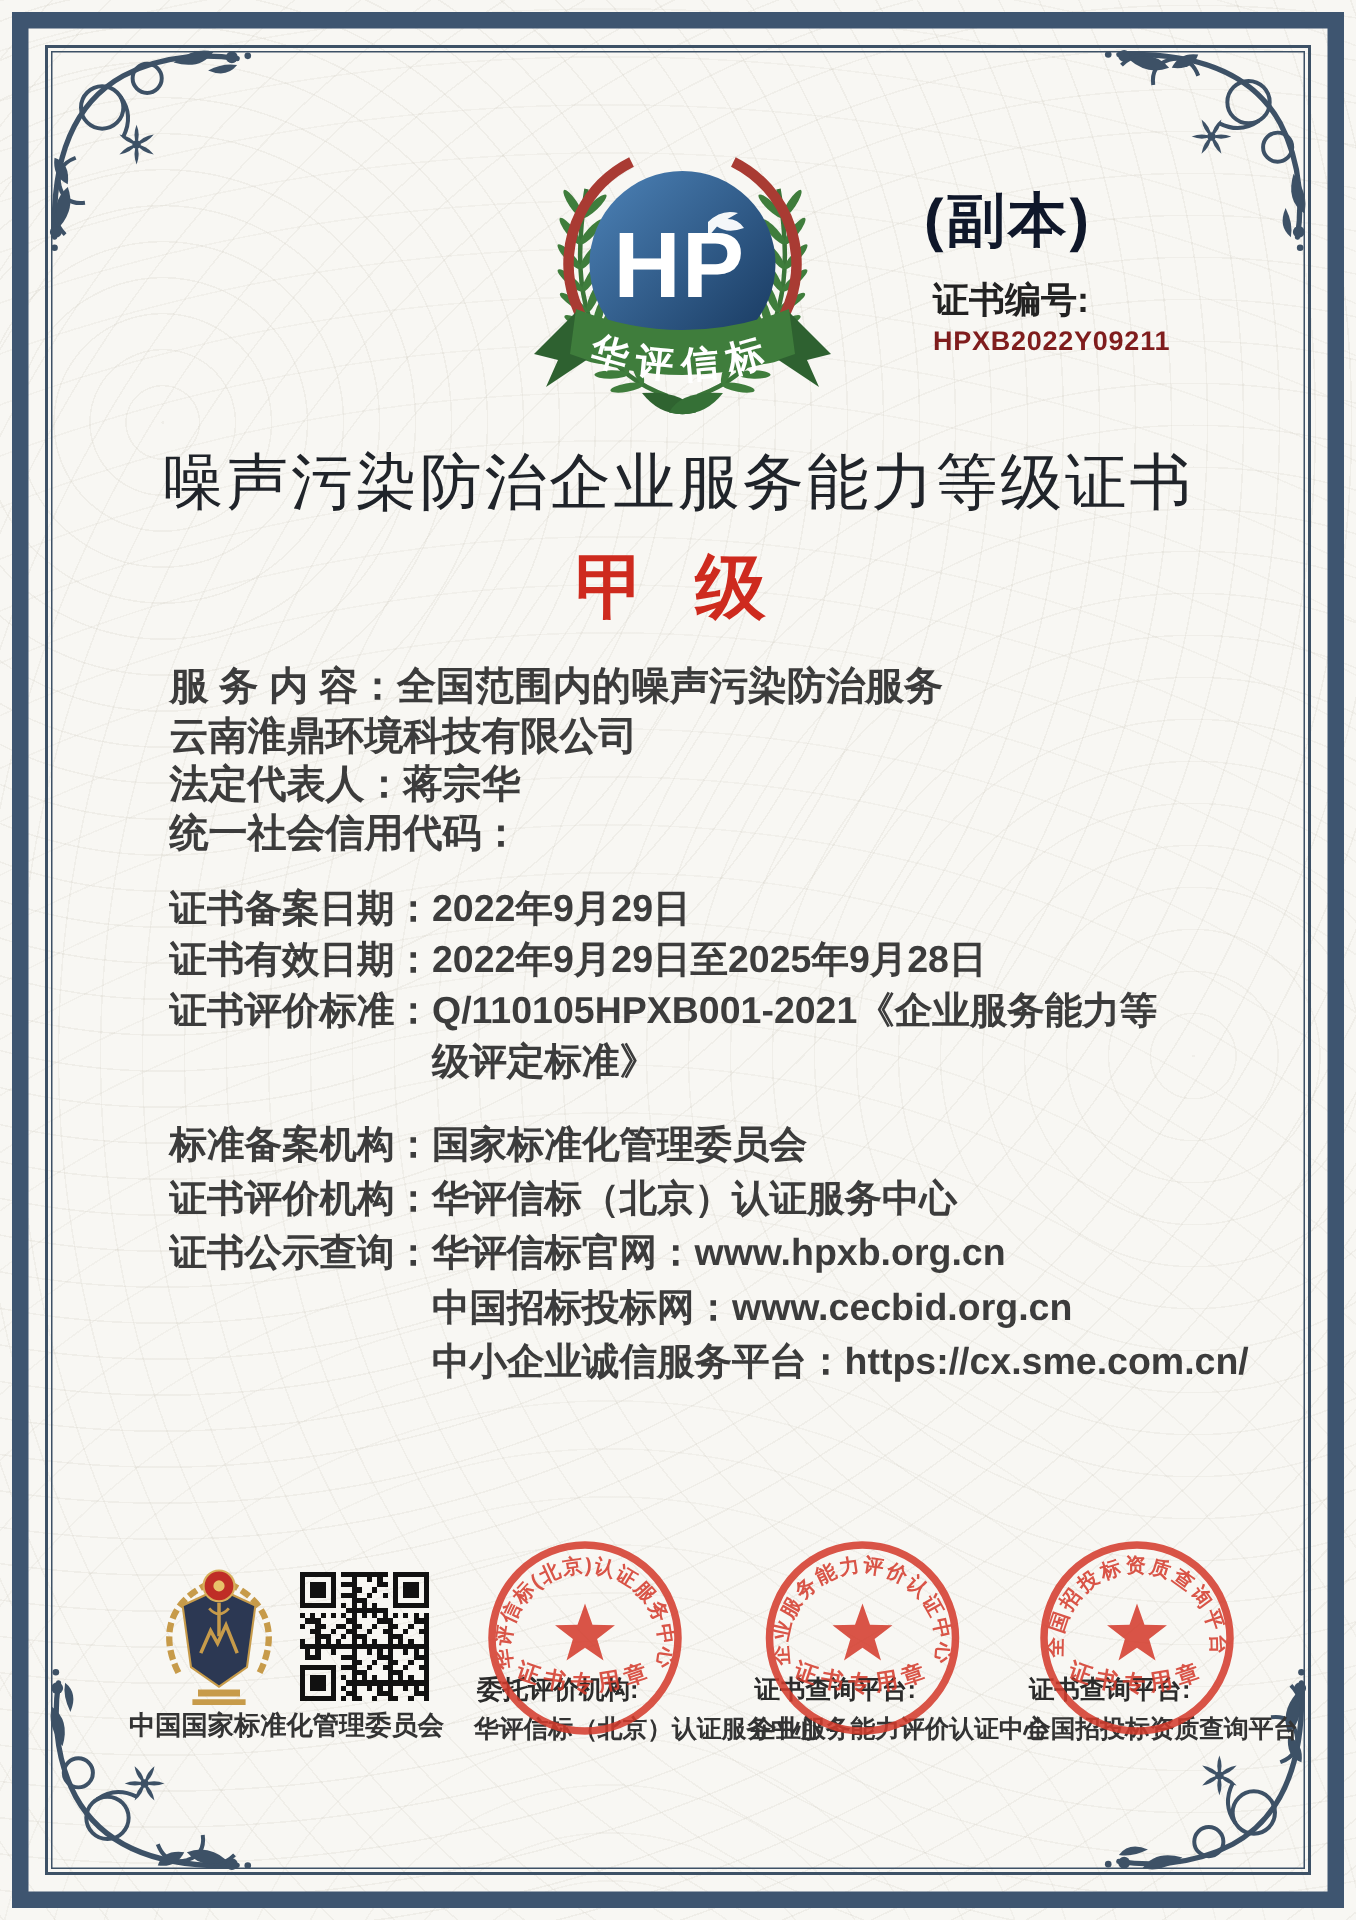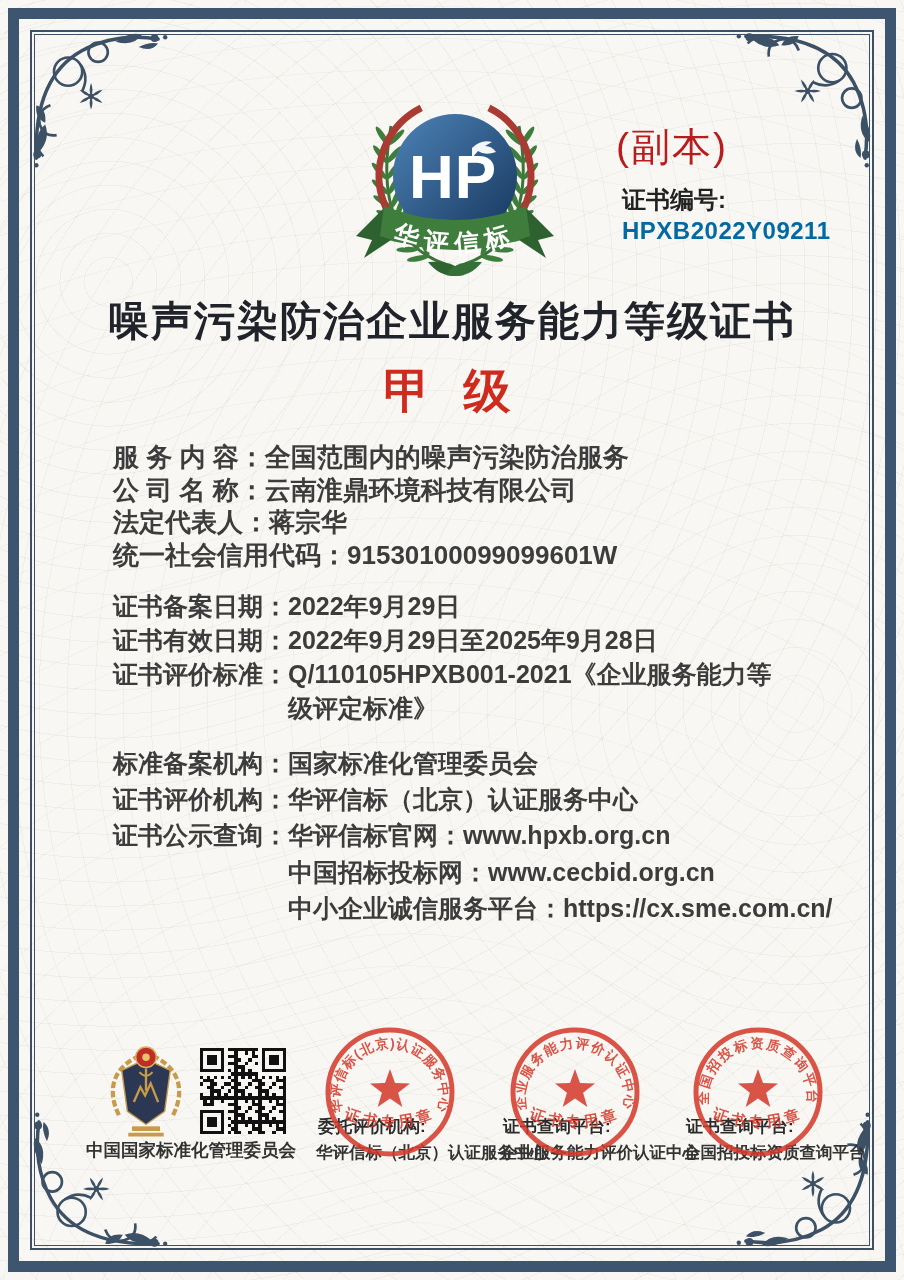--- a/index.html
+++ b/index.html
@@ -20,25 +20,25 @@
   .frame-outer{position:absolute;inset:8px;border:11px solid #3e5570;pointer-events:none;}
   .frame-double{position:absolute;inset:30px;border:2px solid #3d5166;pointer-events:none;}
   .frame-double::after{content:"";position:absolute;inset:2px;border:1px solid #3d5166;}
   .corner{position:absolute;width:150px;height:150px;pointer-events:none;}
   .corner.tl{top:24px;left:24px;}
   .corner.tr{top:24px;right:24px;transform:rotate(90deg);}
   .corner.br{bottom:24px;right:24px;transform:rotate(180deg);}
   .corner.bl{bottom:24px;left:24px;transform:rotate(270deg);}
   
   .logo{position:absolute;left:350px;top:88px;width:210px;height:205px;}
-  .copy-label{position:absolute;left:616px;top:120px;font-size:39px;font-weight:400;color:#b91c1c;letter-spacing:2px;}
+  .copy-label{position:absolute;left:616px;top:120px;font-size:39px;font-weight:700;color:#0f172a;letter-spacing:2px;}
   .certno-label{position:absolute;left:622px;top:184px;font-size:24px;font-weight:700;color:#222;}
-  .certno{position:absolute;left:622px;top:217px;font-size:24px;font-weight:700;color:#0369a1;letter-spacing:.5px;}
+  .certno{position:absolute;left:622px;top:217px;font-size:18px;font-weight:700;color:#7f1d1d;letter-spacing:.5px;}
   
-  .title{position:absolute;left:0;right:0;top:294px;text-align:center;font-size:41px;font-weight:700;color:#20242a;letter-spacing:2px;}
+  .title{position:absolute;left:0;right:0;top:294px;text-align:center;font-size:41px;font-weight:400;color:#20242a;letter-spacing:2px;}
   .grade{position:absolute;left:0;right:0;top:360px;text-align:center;font-size:47px;font-weight:900;color:#ce2a1e;letter-spacing:10px;}
   
   .block{position:absolute;left:113px;color:#3c3c3c;font-weight:700;}
   .block .row{display:flex;white-space:pre;}
   .lbl,.val{white-space:pre;}
   .ghost{visibility:hidden;}
   .block1{top:441px;font-size:26px;}
   .block1 .row{line-height:32.5px;}
   .block2{top:589px;font-size:25px;}
   .block2 .row{line-height:34px;}
@@ -182,23 +182,23 @@
 
   <div class="copy-label">(副本)</div>
   <div class="certno-label">证书编号:</div>
   <div class="certno">HPXB2022Y09211</div>
 
   <div class="title">噪声污染防治企业服务能力等级证书</div>
   <div class="grade">甲 级</div>
 
   <div class="block block1">
     <div class="row"><span class="lbl">服 务 内 容：</span><span class="val">全国范围内的噪声污染防治服务</span></div>
-    <div class="row"><span class="lbl">公 司 名 称：</span><span class="val">云南淮鼎环境科技有限公司</span></div>
+    <div class="row"><span class="val">云南淮鼎环境科技有限公司</span></div>
     <div class="row"><span class="lbl">法定代表人：</span><span class="val">蒋宗华</span></div>
-    <div class="row"><span class="lbl">统一社会信用代码：</span><span class="val">91530100099099601W</span></div>
+    <div class="row"><span class="lbl">统一社会信用代码：</span></div>
   </div>
 
   <div class="block block2">
     <div class="row"><span class="lbl">证书备案日期：</span><span class="val">2022年9月29日</span></div>
     <div class="row"><span class="lbl">证书有效日期：</span><span class="val">2022年9月29日至2025年9月28日</span></div>
     <div class="row"><span class="lbl">证书评价标准：</span><span class="val">Q/110105HPXB001-2021《企业服务能力等</span></div>
     <div class="row"><span class="lbl ghost">证书评价标准：</span><span class="val">级评定标准》</span></div>
   </div>
 
   <div class="block block3">

